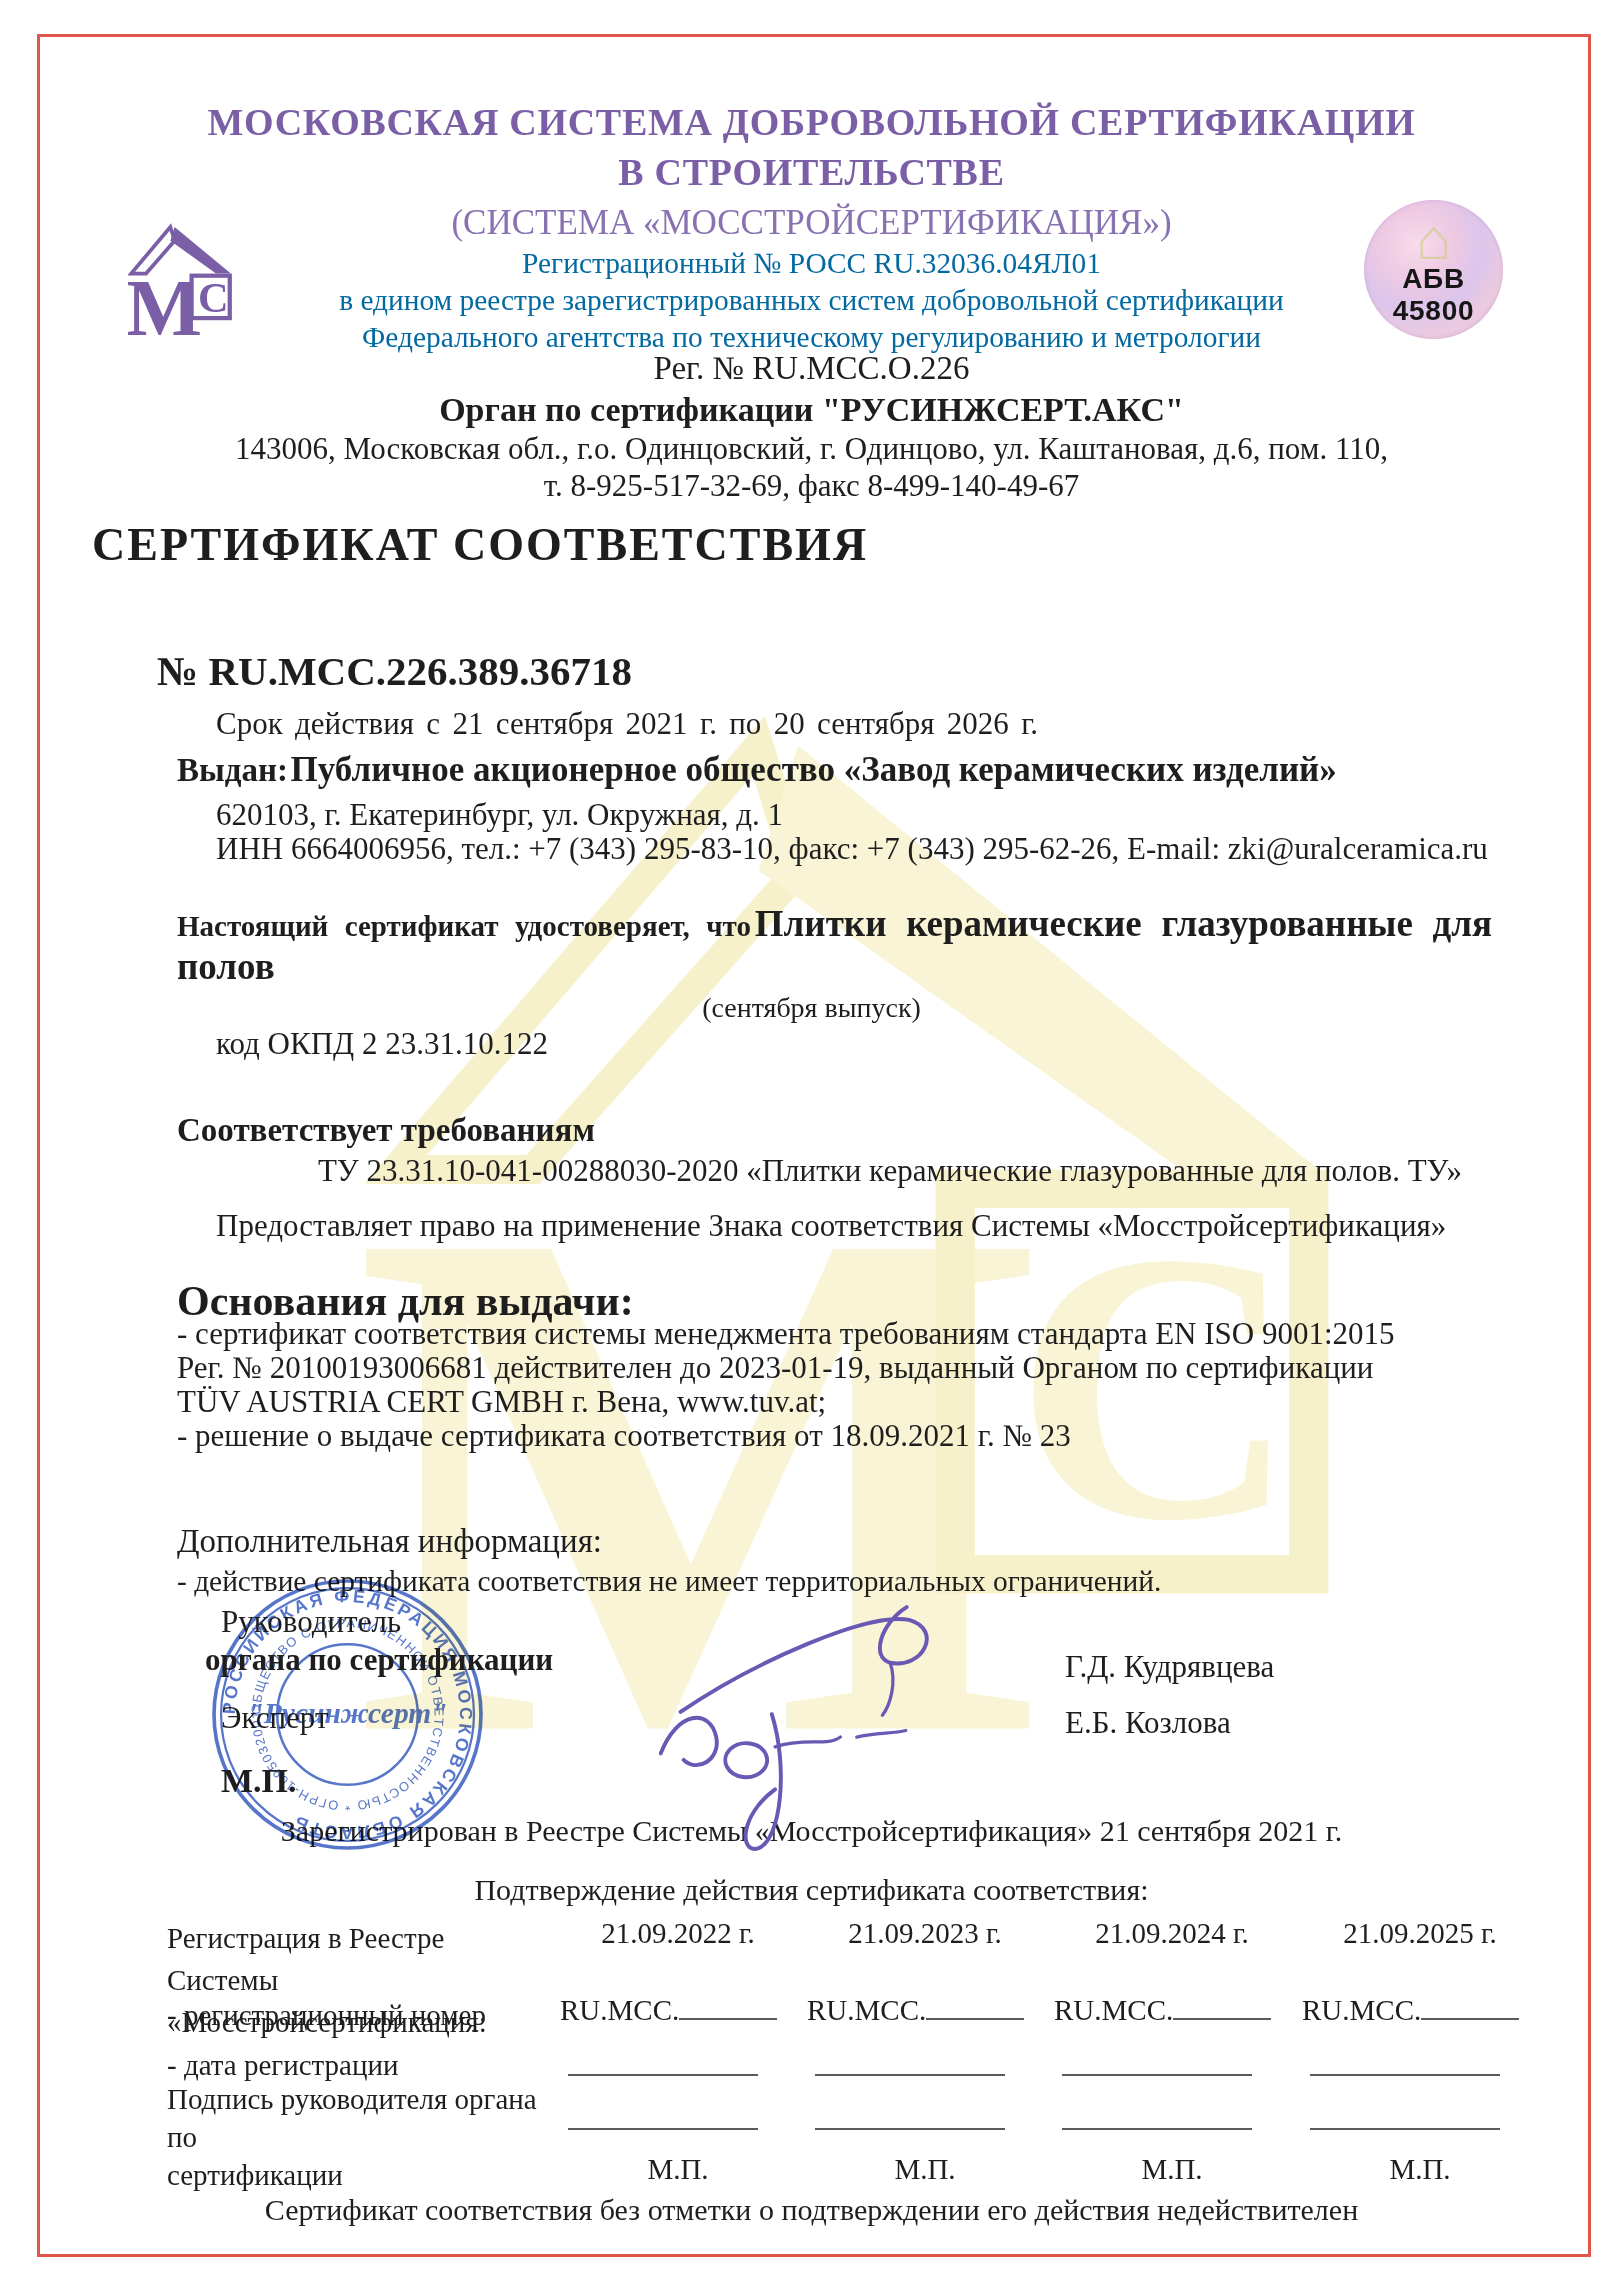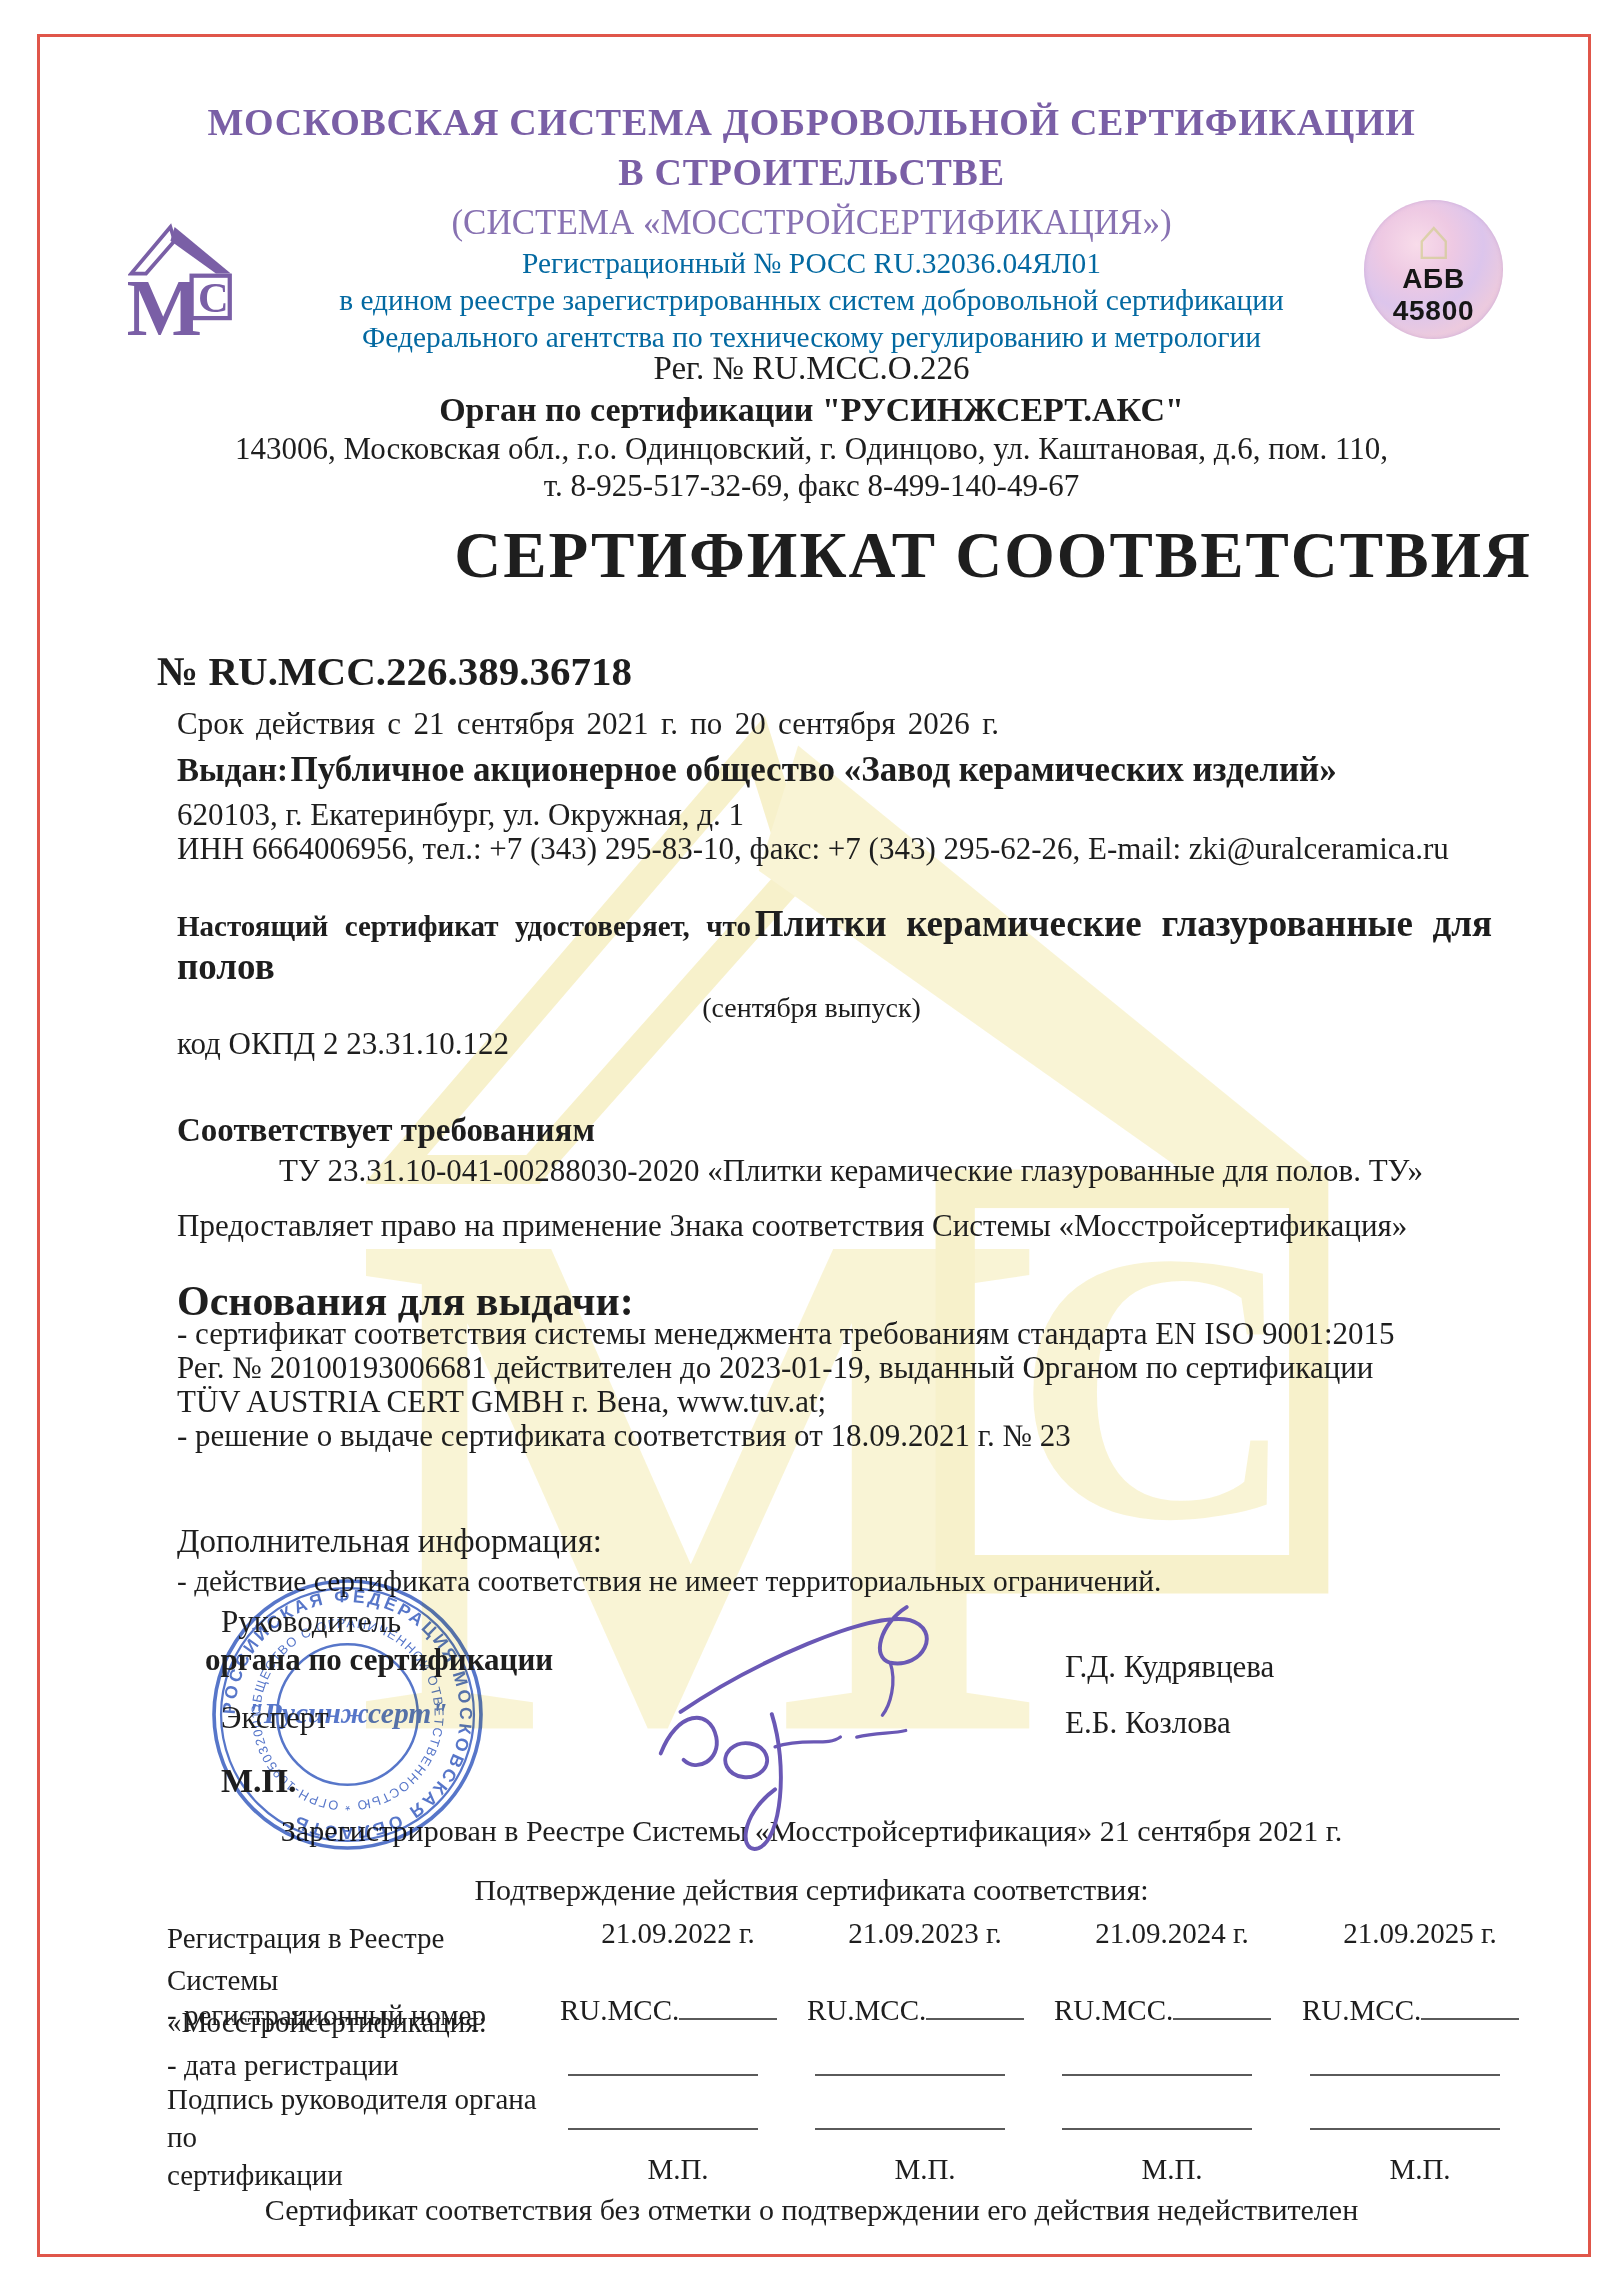--- a/index.html
+++ b/index.html
@@ -21,25 +21,25 @@
   #holo .ghost{position:absolute;left:0;top:5.2px;width:100%;text-align:center;font-weight:bold;
         font-size:58px;color:rgba(200,204,120,.55);font-family:"Liberation Sans",sans-serif;}
   #holo .code{position:absolute;left:0;top:63px;width:100%;text-align:center;font-weight:bold;
         font-size:28px;color:#161616;font-family:"Liberation Sans",sans-serif;letter-spacing:0.7px;}
   
   #orgblk{left:157px;top:348px;width:1309px;text-align:center;z-index:2;}
   .o1{font-size:33px;line-height:41px;}
   .o2{font-size:34px;font-weight:bold;line-height:41px;}
   .o3{font-size:31px;line-height:37px;}
   
-  #bigtitle{left:92px;top:518px;width:1440px;text-align:right;font-size:65px;font-weight:bold;
+  #bigtitle{left:92px;top:518px;width:1440px;text-align:left;font-size:46px;font-weight:bold;
         letter-spacing:2px;z-index:2;}
   #certnum{left:157px;top:647px;width:1309px;font-size:41px;font-weight:bold;z-index:2;}
   
-  .body48{font-size:31px;line-height:38px;z-index:2;}
+  .body48{font-size:31px;line-height:38px;z-index:2;margin-left:39px;}
   #validity{left:177px;top:705px;width:1309px;word-spacing:4.6px;}
   #issued1{left:177px;top:750px;width:1348px;}
   #issued1 .lbl{font-size:33px;font-weight:bold;}
   #issued1 .val{font-size:35px;font-weight:bold;}
   #issued2{left:177px;top:796px;width:1309px;}
   #issued3{left:177px;top:830px;width:1348px;}
   #certifies{left:177px;top:902px;width:1315px;text-align:justify;z-index:2;}
   #certifies .pre{font-size:29px;font-weight:bold;word-spacing:7.9px;}
   #certifies .prod{font-size:37px;font-weight:bold;word-spacing:9.2px;}
   #serial{left:157px;top:992px;width:1309px;text-align:center;font-size:28px;z-index:2;}

